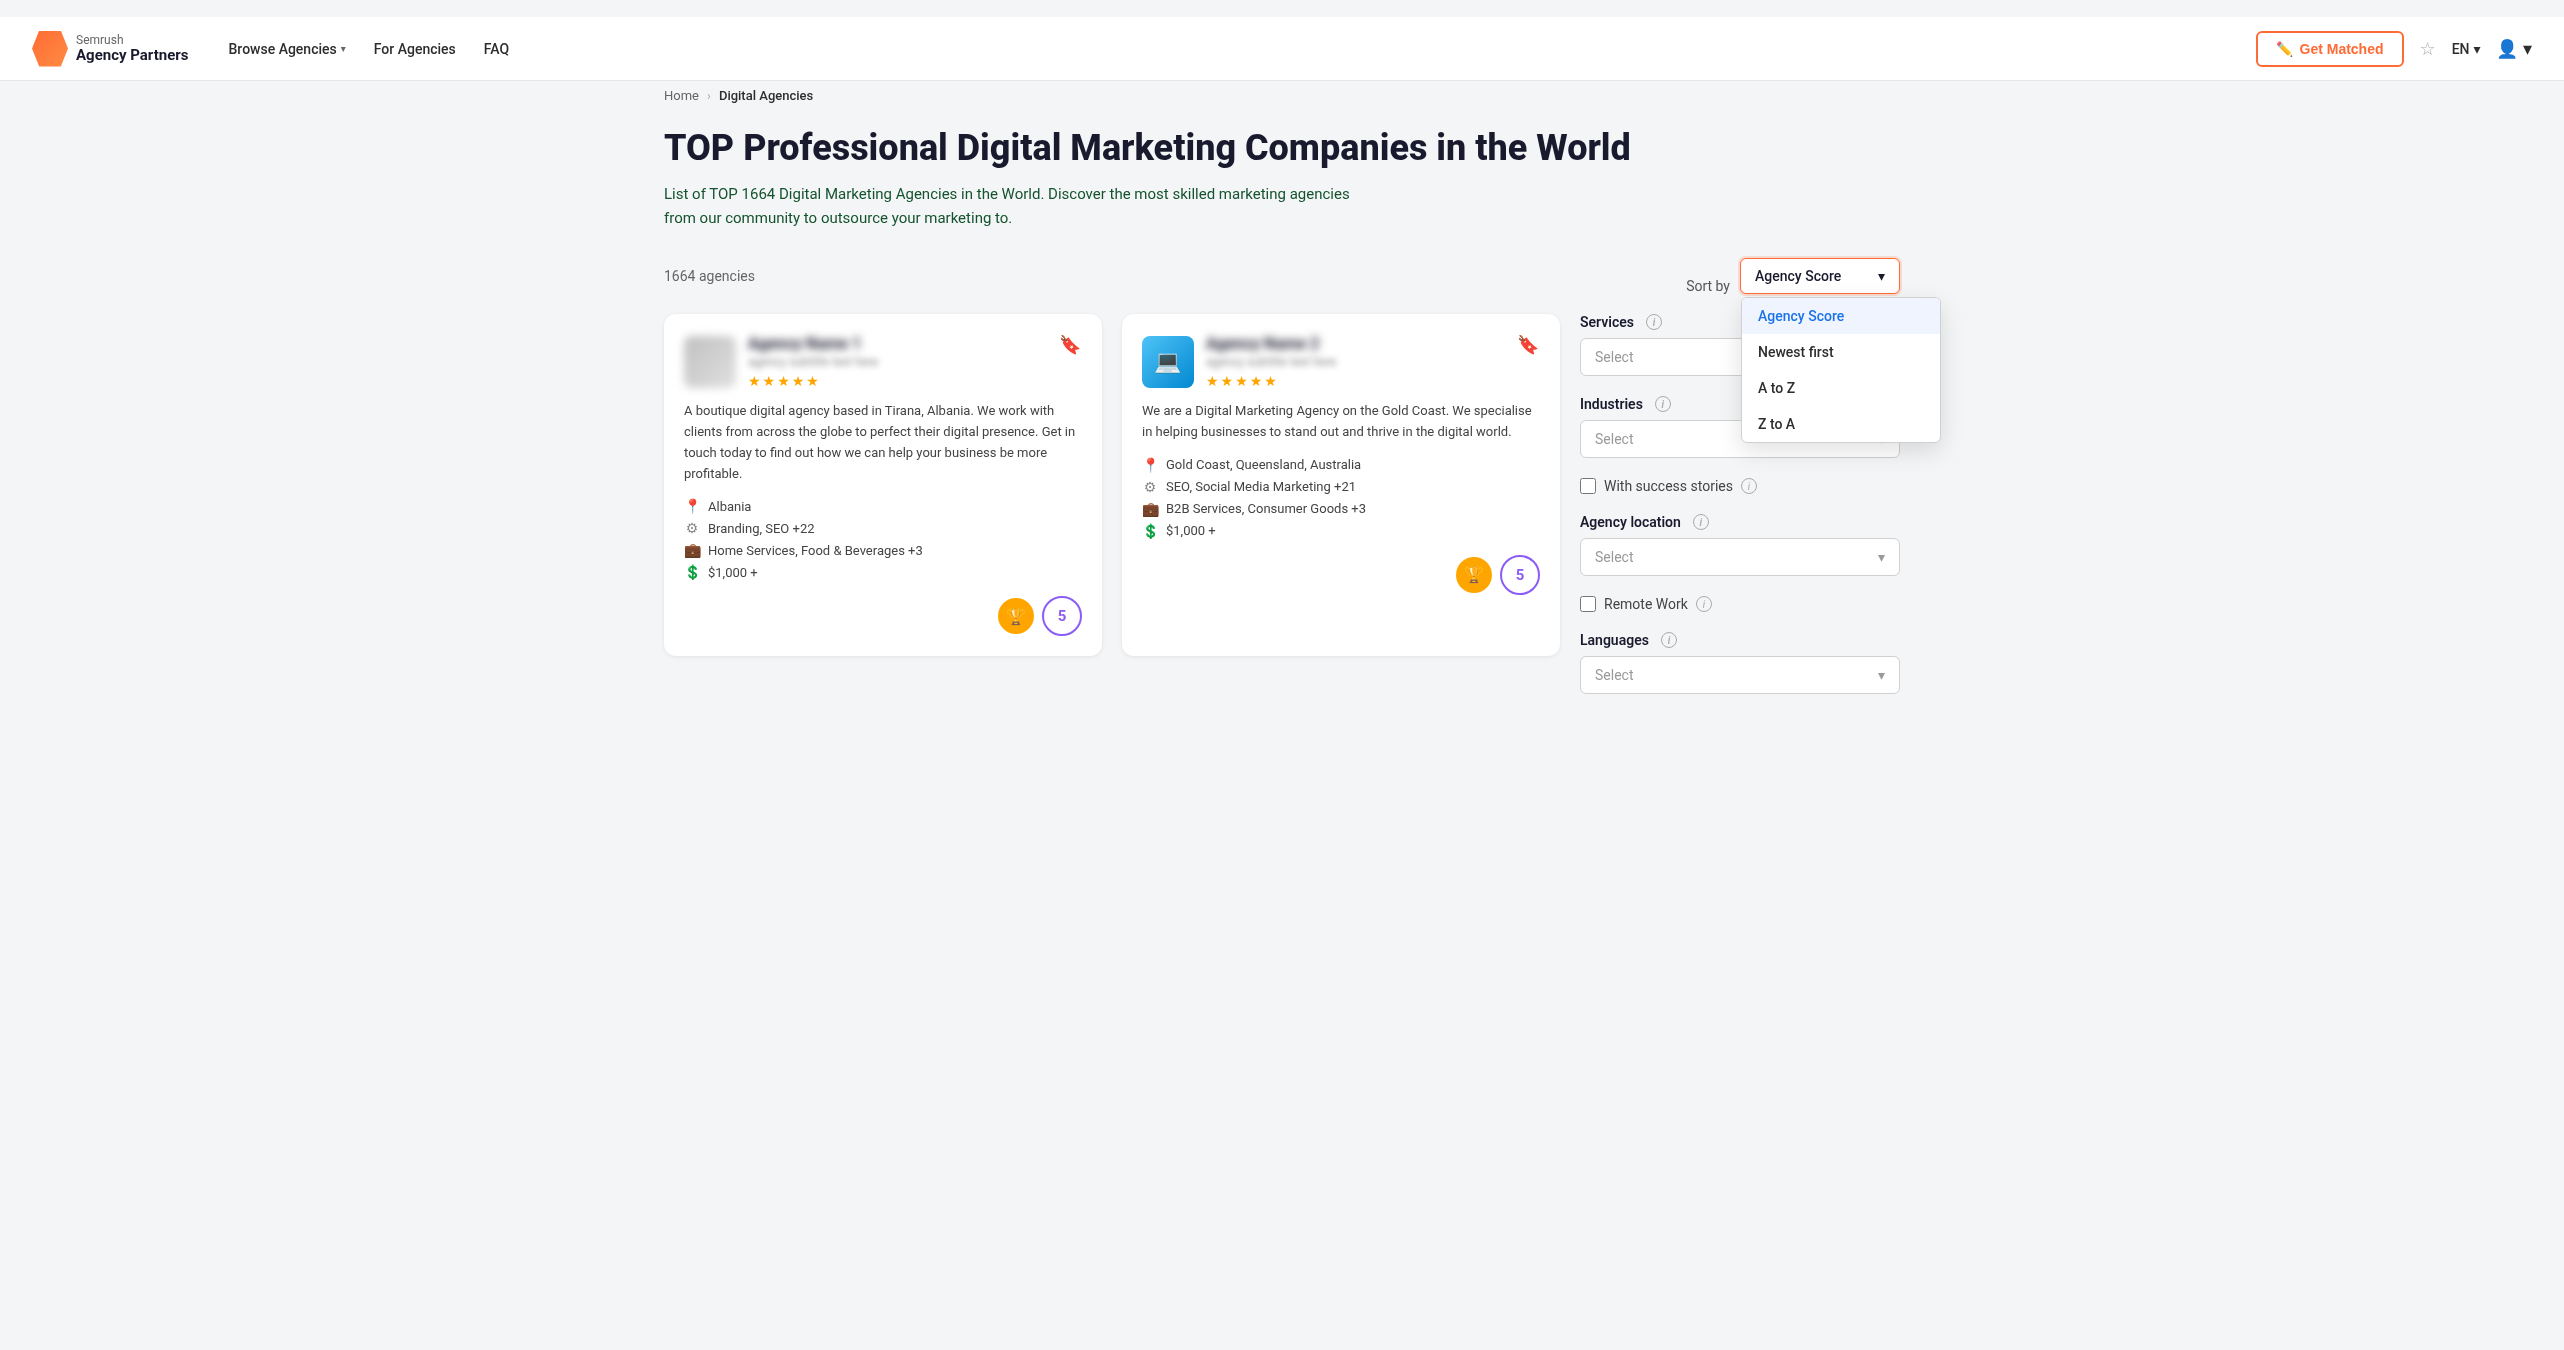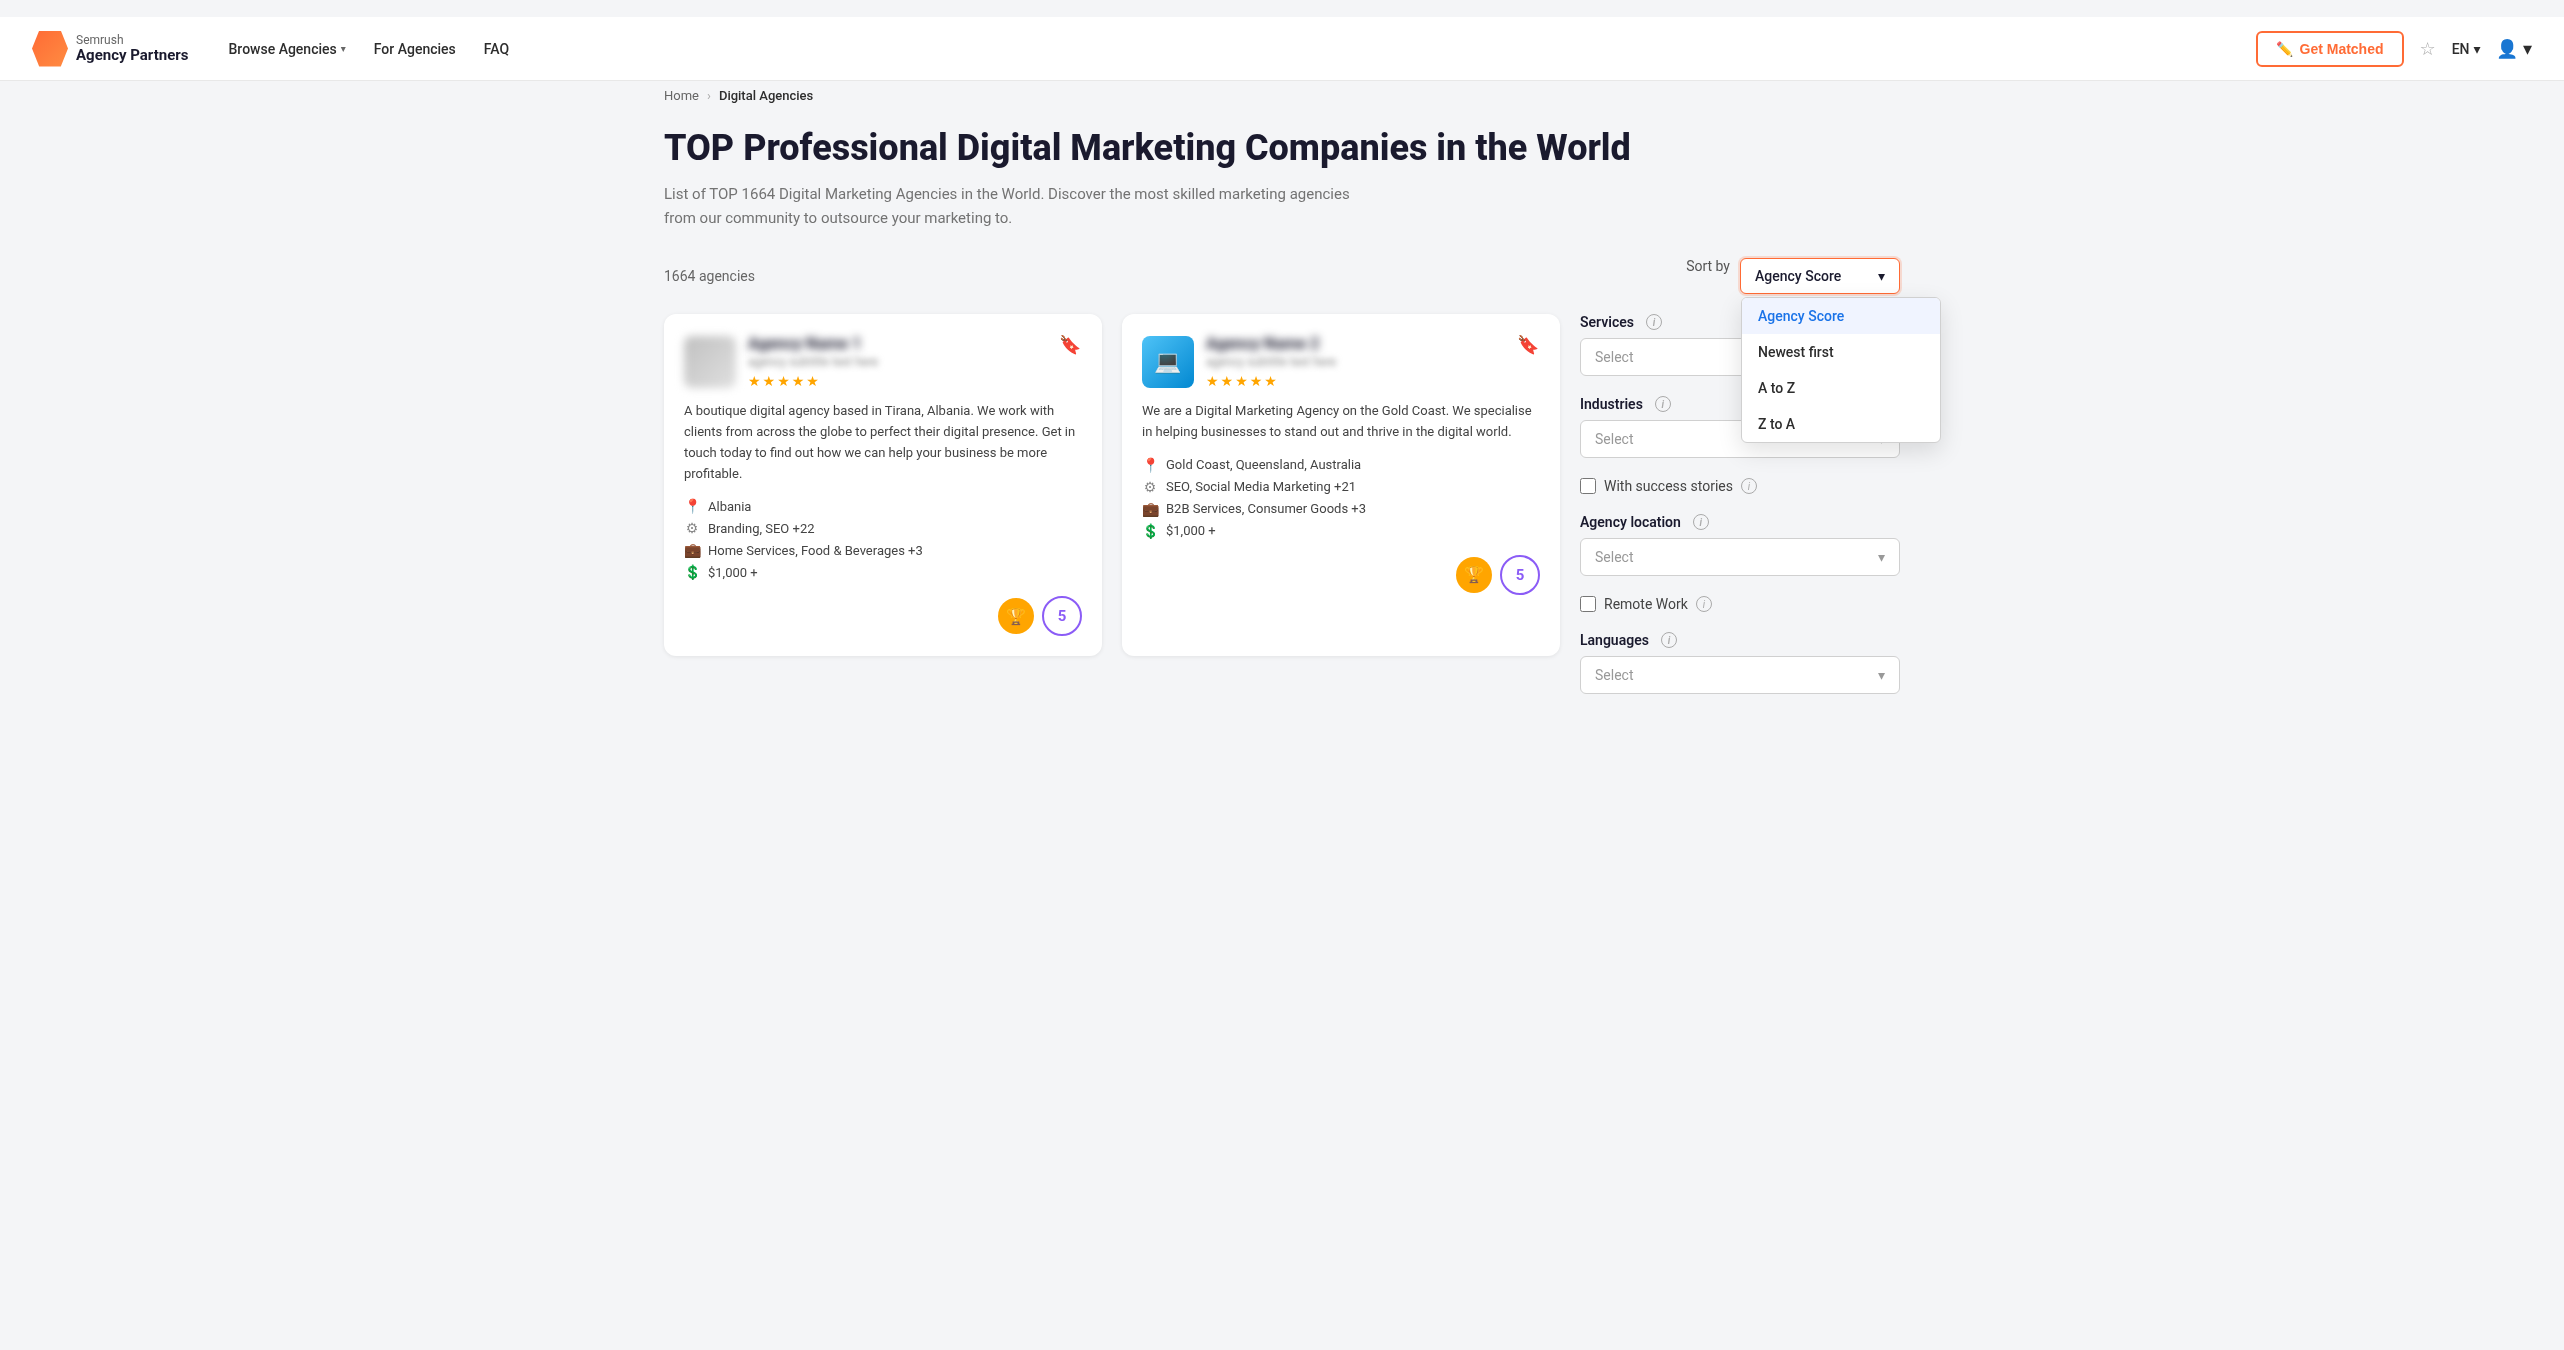--- a/index.html
+++ b/index.html
@@ -49,26 +49,26 @@
     .page-wrapper { max-width: 1300px; margin: 0 auto; padding: 24px 32px; }
 
     
     .breadcrumb { display: flex; align-items: center; gap: 8px; font-size: 13px; color: #666; margin-bottom: 24px; }
     .breadcrumb-separator { color: #aaa; }
     .breadcrumb-link { color: #666; cursor: pointer; }
     .breadcrumb-current { color: #2d2d2d; font-weight: 500; }
 
     
     .page-title { font-size: 36px; font-weight: 800; color: #1a1a2e; margin-bottom: 12px; line-height: 1.2; }
-    .page-subtitle { font-size: 15px; color: #737373; line-height: 1.6; margin-bottom: 28px; max-width: 700px; }
+    .page-subtitle { font-size: 15px; color: #14532d; line-height: 1.6; margin-bottom: 28px; max-width: 700px; }
 
     
     .results-sort-row { display: flex; align-items: center; justify-content: space-between; margin-bottom: 20px; }
     .results-count { font-size: 14px; color: #666; }
-    .sort-area { display: flex; align-items: flex-start; gap: 10px; font-size: 14px; color: #555; position: relative; }
+    .sort-area { display: flex; align-items: flex-end; gap: 10px; font-size: 14px; color: #555; position: relative; }
     .sort-dropdown {
       border: 1.5px solid #d0d0d0; border-radius: 6px; background: #fff;
       padding: 9px 14px; font-size: 14px; font-weight: 500; color: #1a1a2e;
       display: flex; align-items: center; gap: 8px; cursor: pointer;
       min-width: 160px; justify-content: space-between;
       position: relative;
     }
     .sort-dropdown.active { border-color: #ff6b35; box-shadow: 0 0 0 2px rgba(255,107,53,0.2); }
 
     

